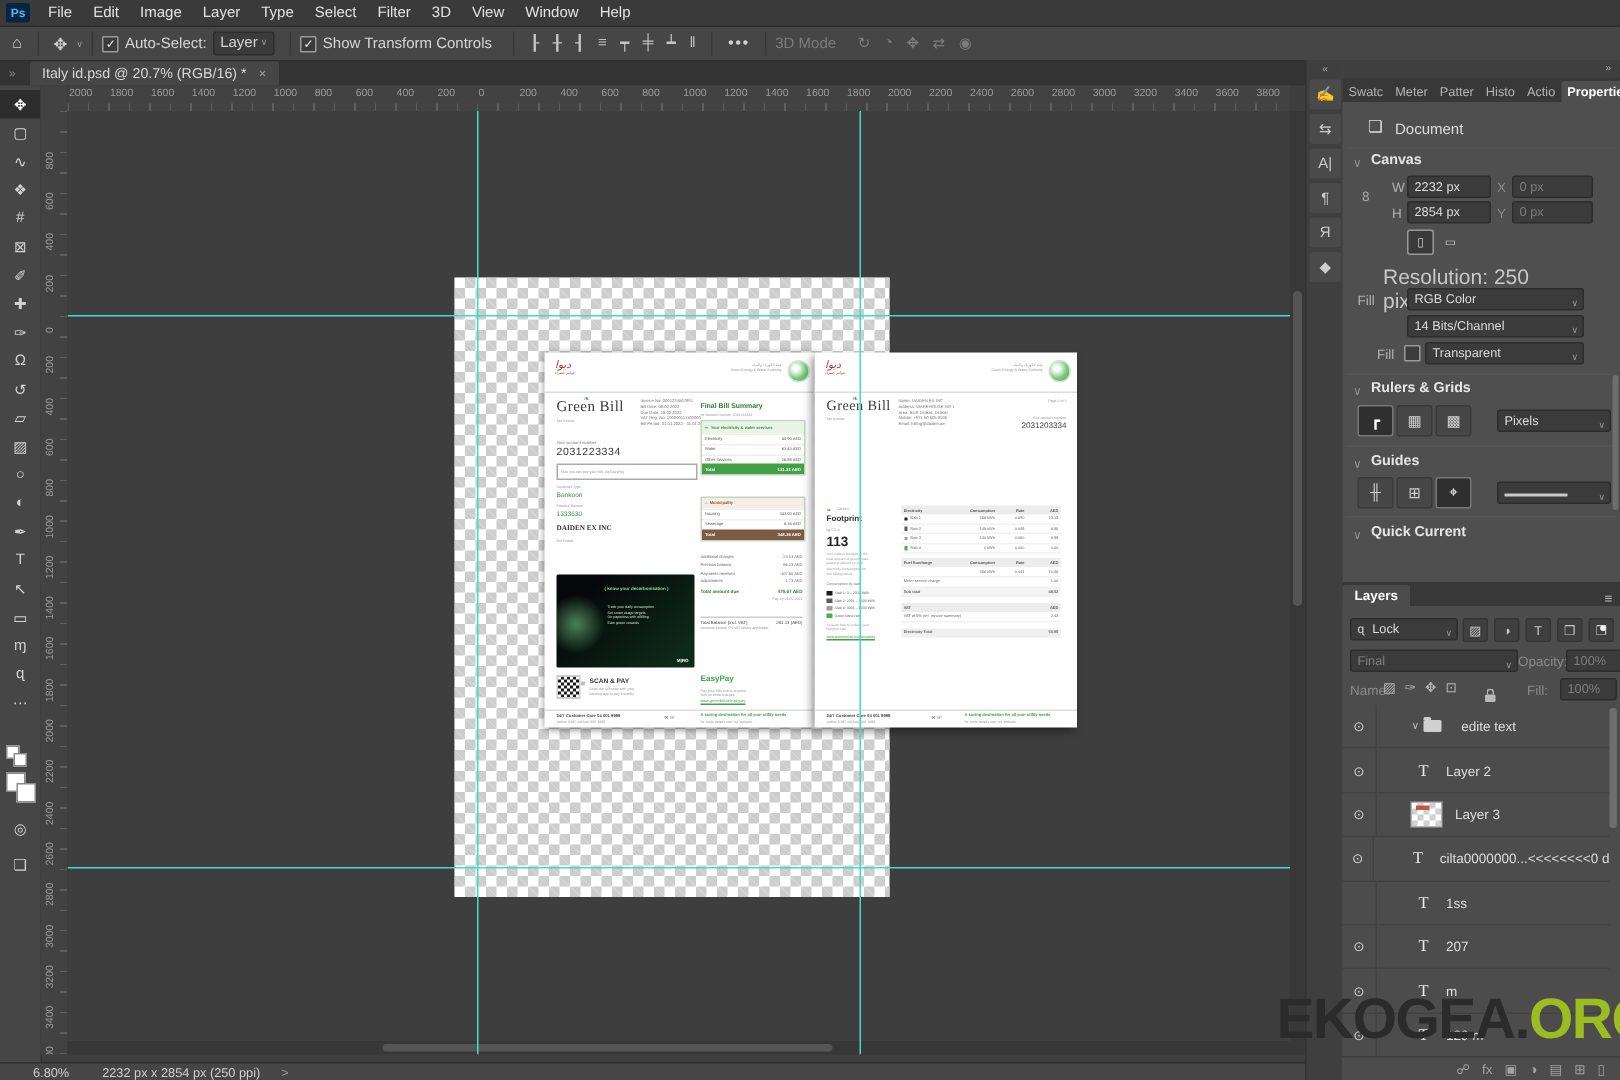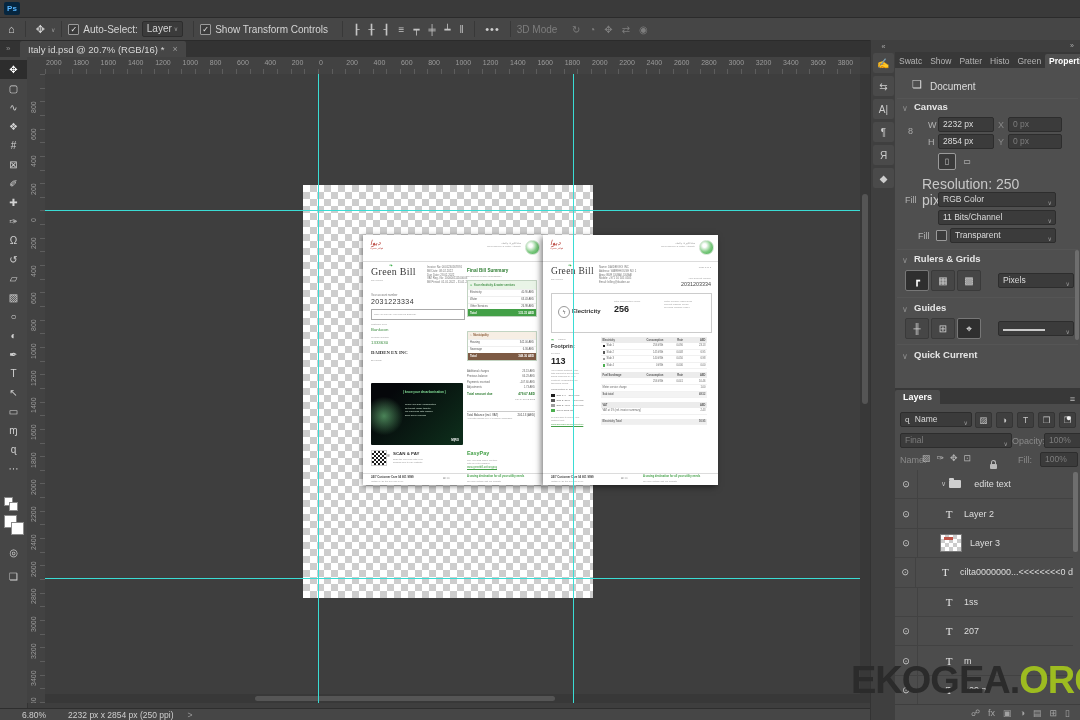--- a/index.html
+++ b/index.html
@@ -146,20 +146,21 @@
   .dot{display:inline-block;width:2.6px;height:2.6px}
   .lgrow{display:flex;align-items:center;gap:1.8px;height:5px;font-size:2.4px;color:#666}
   .lgsq{width:3.6px;height:3.6px;display:inline-block}
   .grnlink{color:#43a047;text-decoration:underline}
 </style>
 </head>
 <body>
 
 <div id="menubar">
   <span class="pslogo">Ps</span>
+  <span><span class="mitem">File</span><span class="mitem">Edit</span><span class="mitem">Image</span><span class="mitem">Layer</span><span class="mitem">Type</span><span class="mitem">Select</span><span class="mitem">Filter</span><span class="mitem">3D</span><span class="mitem">View</span><span class="mitem">Window</span><span class="mitem">Help</span></span>
 </div>
 
 <div id="optionsbar">
   <span class="oicn" style="margin-left:4px">⌂</span>
   <span class="osep"></span>
   <span class="oicn">✥</span>
   <span class="caret">∨</span>
   <span class="osep"></span>
   <span class="cb">✓</span>
   <span>Auto-Select:</span>
@@ -515,31 +516,20 @@
         <div>Name: DAIDEN EX INC</div>
         <div>Address: WAREHOUSE NO 1</div>
         <div>Area: BUR DUBAI, DUBAI</div>
         <div>Mobile: +971 50 505 0505</div>
         <div>Email: billing@daiden.ae</div>
       </div>
     <span class="ab t2" style="left:130px;top:31px;width:38px;text-align:right">Page 2 of 2</span>
     <span class="ab t2" style="left:118px;top:42px;width:50px;text-align:right">Your account number</span>
     <span class="ab" style="left:118px;top:46px;width:50px;text-align:right;font-size:5.4px;color:#444">2031203334</span>
 
-    <div class="ab" style="left:8px;top:58px;width:159px;height:38px;border:.5px solid #ccc;border-radius:.5px">
-      <span class="ab" style="left:6px;top:12px;width:10px;height:10px;border:.6px solid #999;border-radius:50%;display:flex;align-items:center;justify-content:center;font-size:5px;color:#666">ϟ</span>
-      <span class="ab" style="left:20px;top:14px;font-size:6px;font-weight:bold;color:#333">Electricity</span>
-      <span class="ab t2" style="left:62px;top:6px">Total consumption (kWh)</span>
-      <span class="ab" style="left:62px;top:10px;font-size:9px;font-weight:bold;color:#222">256</span>
-      <div class="ab t2" style="left:112px;top:6px">
-          <div>Meter number: 630191017</div>
-          <div>Current reading: 71650</div>
-          <div>Previous reading: 71394</div>
-        </div>
-    </div>
 
     <span class="ab leaf" style="left:8px;top:102px;font-size:4px">❧</span>
     <span class="ab t2" style="left:15px;top:103px">Carbon</span>
     <span class="ab" style="left:8px;top:108px;font-size:5.4px;font-weight:bold;color:#333">Footprint</span>
     <span class="ab t2" style="left:8px;top:117px">kg CO₂e</span>
     <span class="ab" style="left:8px;top:121px;font-size:9px;font-weight:bold;color:#222">113</span>
     <div class="ab" style="left:8px;top:134px;font-size:2.3px;line-height:3.2px;color:#999">
 
     <div>Your carbon footprint is the</div>
         <div>total amount of greenhouse</div>
@@ -699,24 +689,24 @@
     </div>
 </div>
 
 <div id="rpanel" class="ab"></div>
 <div id="ptabsbar" class="ab">
   <span style="position:absolute;right:6px;top:2px;font-size:7px;color:#aaa">»</span>
 </div>
 <div id="ptabs" class="ab">
   <span style="display:flex">
       <span class="ptab">Swatc</span>
-      <span class="ptab">Show</span>
+      <span class="ptab">Meter</span>
       <span class="ptab">Patter</span>
       <span class="ptab">Histo</span>
-      <span class="ptab">Green</span>
+      <span class="ptab">Actio</span>
       <span class="ptab active">Properties</span>
     </span>
 
 </div>
 
 <span class="ab" style="left:912px;top:78px;font-size:11px;color:#ddd">❏</span>
 <span class="ab" style="left:930px;top:81px;font-size:10px;color:#ddd">Document</span>
 <div class="pdivider" style="top:98px"></div>
 
 <span class="ab chevsm" style="left:902px;top:104px">∨</span>
@@ -735,21 +725,21 @@
     <span>▯</span>
   </span>
 <span class="orient" style="left:958px;top:153px">
     <span>▭</span>
   </span>
 
 <span class="ab" style="left:922px;top:176px;font-size:14px;color:#c8c8c8">Resolution: 250 pixels/inch</span>
 
 <span class="ab plabel" style="left:905px;top:195px">Fill</span>
 <span class="pfield" style="left:938px;top:192px;width:108px"><span>RGB Color</span><span class="caret">∨</span></span>
-<span class="pfield" style="left:938px;top:210px;width:108px"><span>11 Bits/Channel</span><span class="caret">∨</span></span>
+<span class="pfield" style="left:938px;top:210px;width:108px"><span>14 Bits/Channel</span><span class="caret">∨</span></span>
 <span class="ab plabel" style="left:918px;top:231px">Fill</span>
 <span class="cb" style="position:absolute;left:936px;top:230px"></span>
 <span class="pfield" style="left:950px;top:228px;width:96px"><span>Transparent</span><span class="caret">∨</span></span>
 <div class="pdivider" style="top:249px"></div>
 
 <span class="ab chevsm" style="left:902px;top:256px">∨</span>
 <span class="ab phdr" style="left:914px;top:253px">Rulers &amp; Grids</span>
 <span class="pbtn on" style="left:905px;top:270px">
     <span>┏</span>
   </span>
@@ -781,21 +771,21 @@
 <span class="pscroll" style="left:1075px;top:250px;height:90px"></span>
 
 <div id="ltabs" class="ab">
   <span class="ltab">Layers</span>
   <span class="pmenu">≡</span>
 </div>
 <div id="lyrbody" class="ab"></div>
 
 <span class="pfield" style="left:900px;top:412px;width:62px">
   <span style="font-size:8px;margin-right:3px">ɋ</span>
-  <span>Name</span>
+  <span>Lock</span>
   <span class="caret">∨</span>
 </span>
 <span class="ab" style="left:975px;top:412px;display:inline-flex;gap:4px">
 
 <span style="width:15px;height:14px;background:#3f3f3f;border:1px solid #353535;border-radius:2px;display:inline-flex;align-items:center;justify-content:center;font-size:8.5px;color:#c7c7c7">
       <span>▨</span>
     </span>
     <span style="width:15px;height:14px;background:#3f3f3f;border:1px solid #353535;border-radius:2px;display:inline-flex;align-items:center;justify-content:center;font-size:8.5px;color:#c7c7c7">
       <span>◑</span>
     </span>

